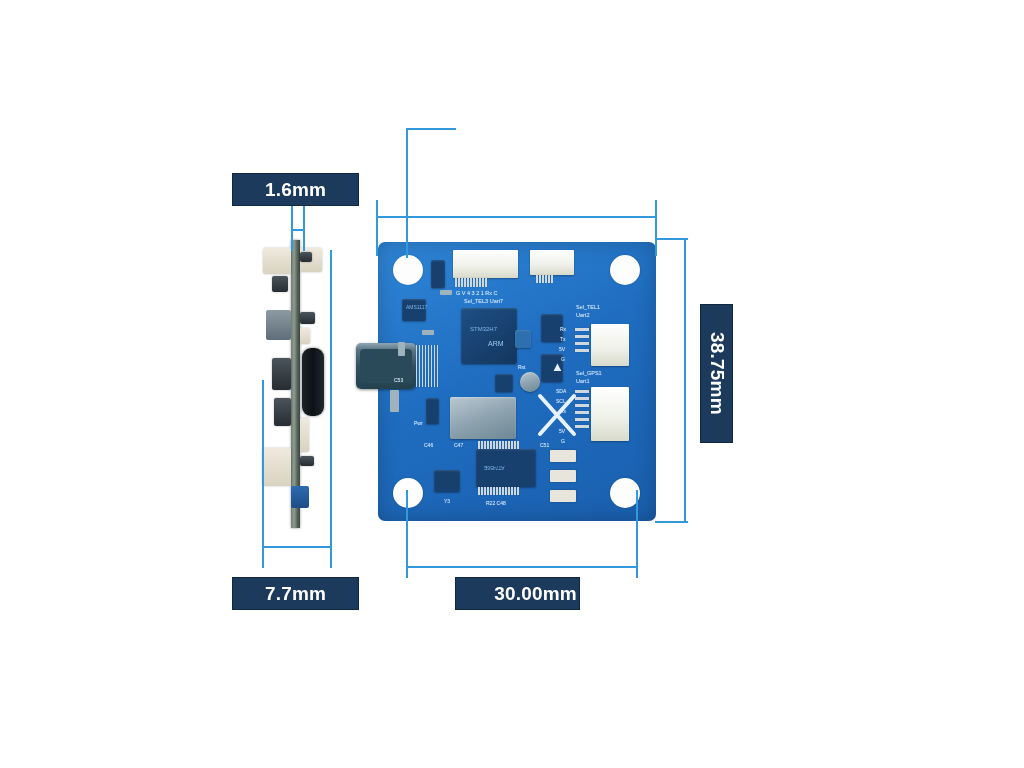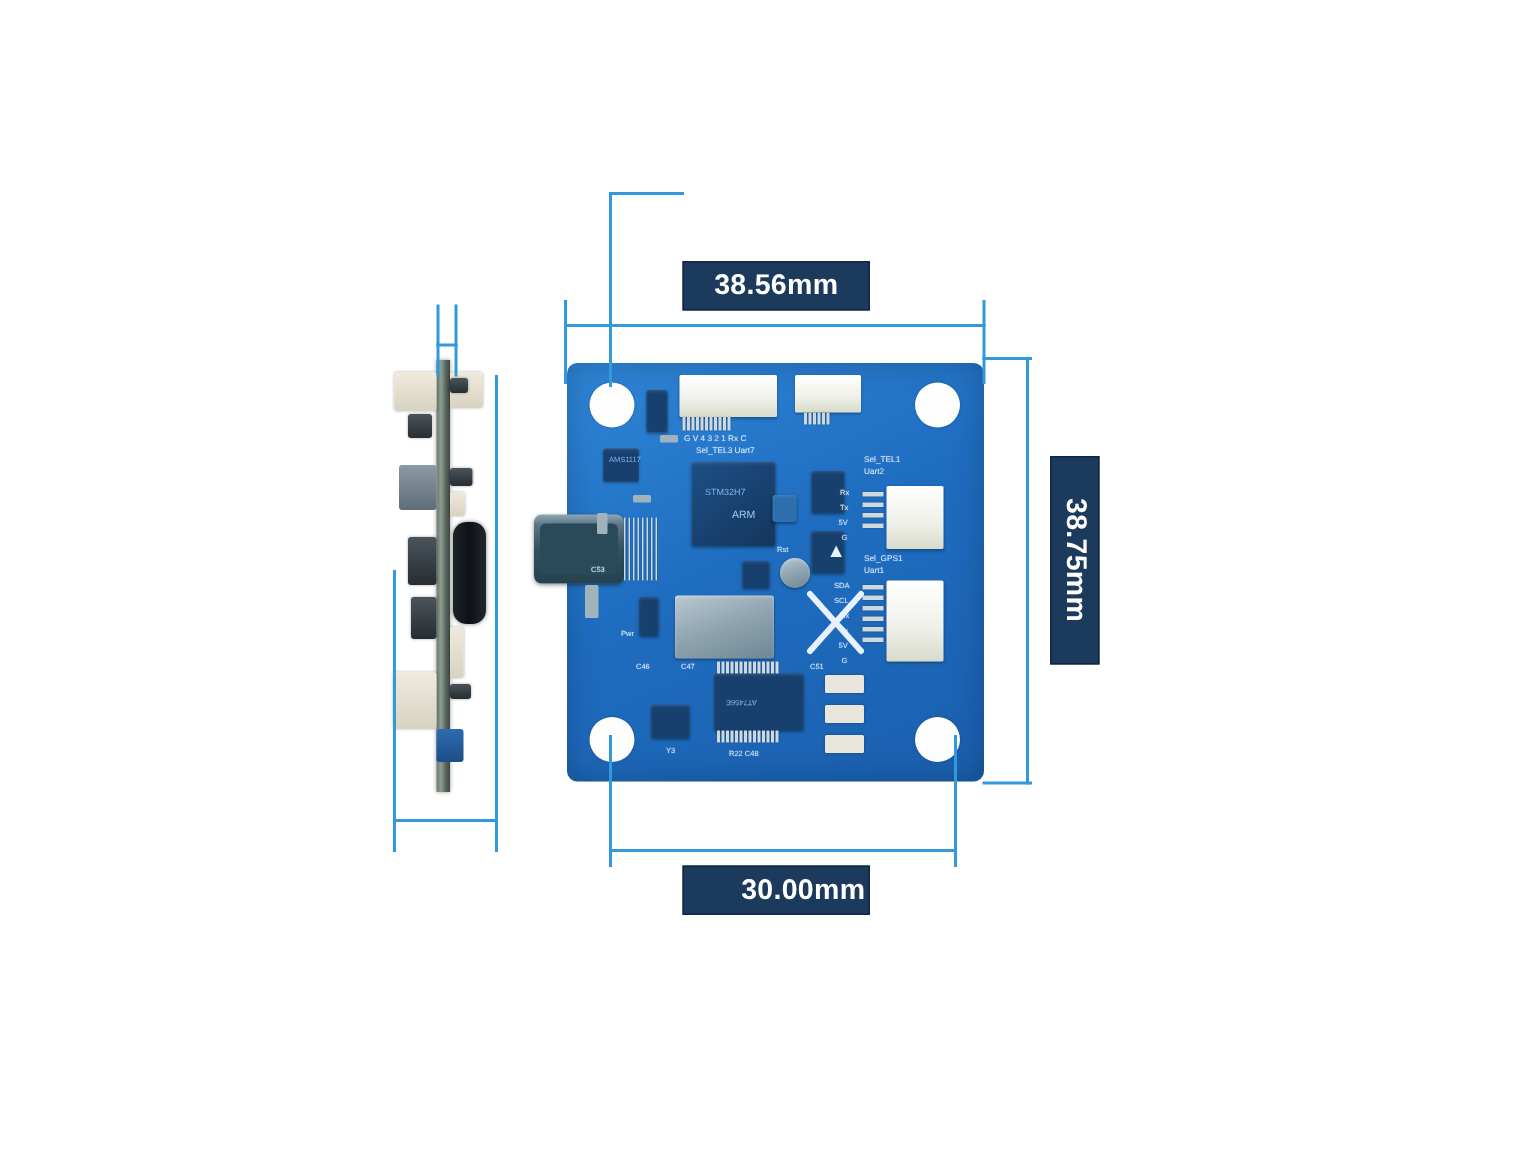--- a/index.html
+++ b/index.html
@@ -390,22 +390,23 @@
   <div class="leader h" style="left:376px; top:216px; width:281px;"></div>
 
   <div class="leader h" style="left:655px; top:238px; width:33px;"></div>
   <div class="leader h" style="left:655px; top:521px; width:33px;"></div>
   <div class="leader v" style="left:684px; top:238px; height:285px;"></div>
 
   <div class="leader v" style="left:406px; top:490px; height:88px;"></div>
   <div class="leader v" style="left:636px; top:490px; height:88px;"></div>
   <div class="leader h" style="left:406px; top:566px; width:232px;"></div>
 
-
-
-  <div class="dim" style="left:455px; top:174px; width:125px; height:33px;">38.56mm</div>
+  <div class="dim" style="left:232px; top:173px; width:127px; height:33px;">1.6mm</div>
+
+
 
   <div class="dim vertical" style="left:700px; top:304px; width:33px; height:139px;">38.75mm</div>
 
+  <div class="dim" style="left:232px; top:577px; width:127px; height:33px;">7.7mm</div>
 
   <div class="dim" style="left:455px; top:577px; width:125px; height:33px;padding-left:36px;">30.00mm</div>
 
 </div>
 
 </body></html>

